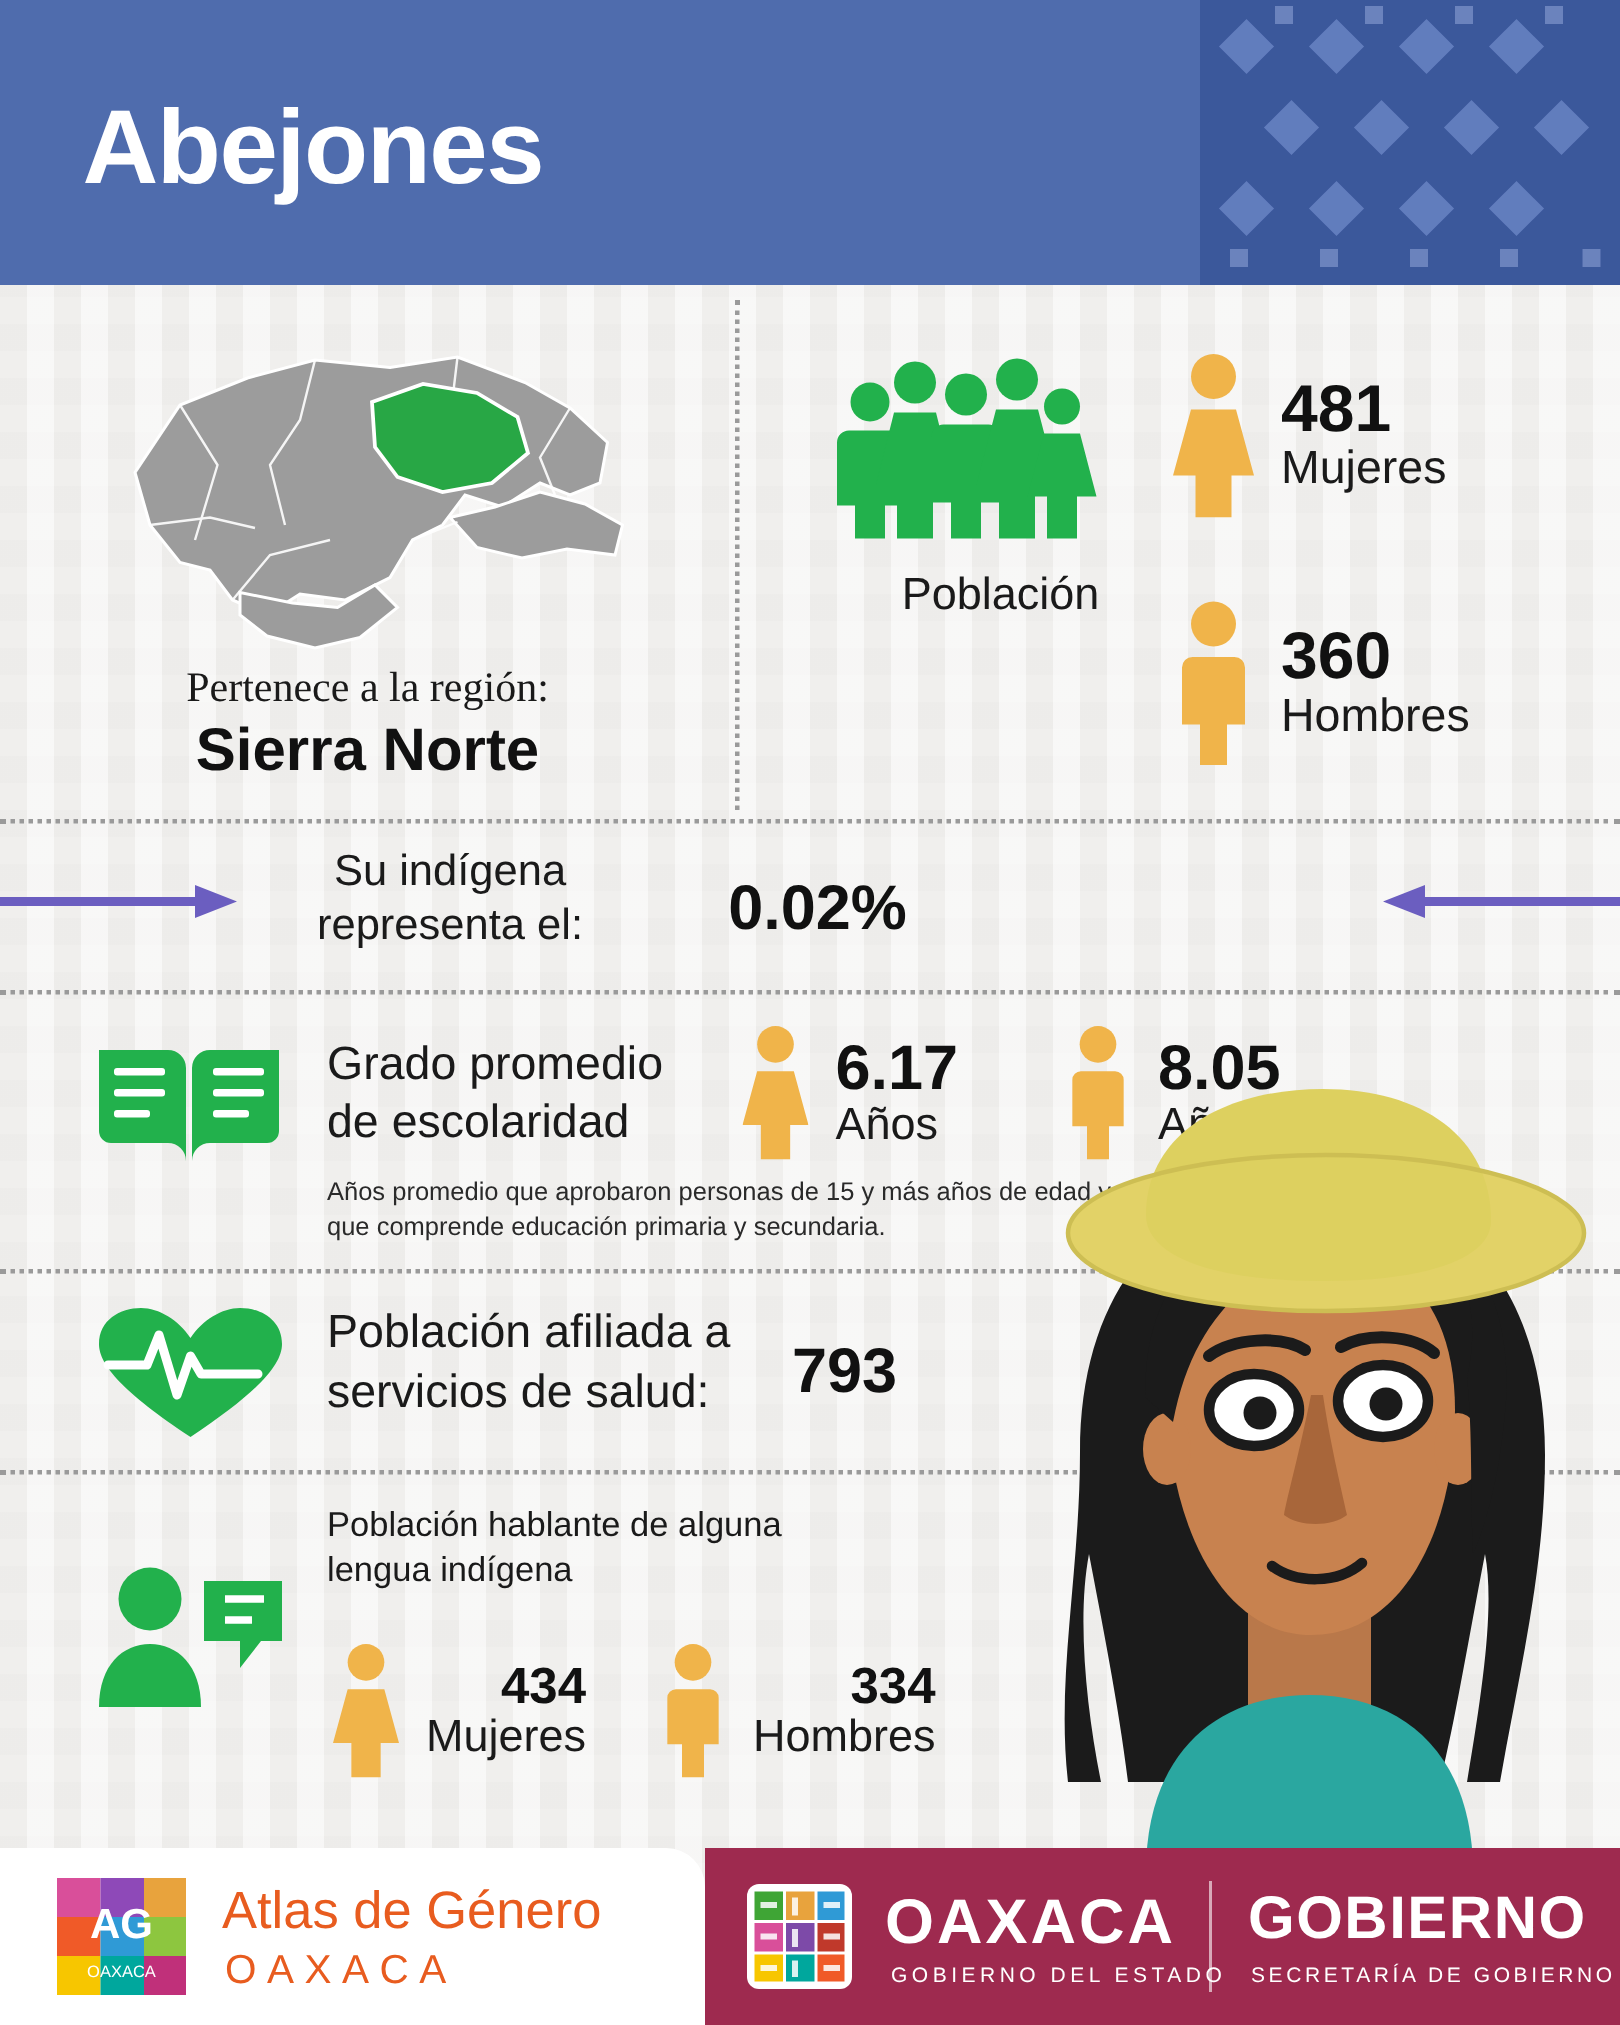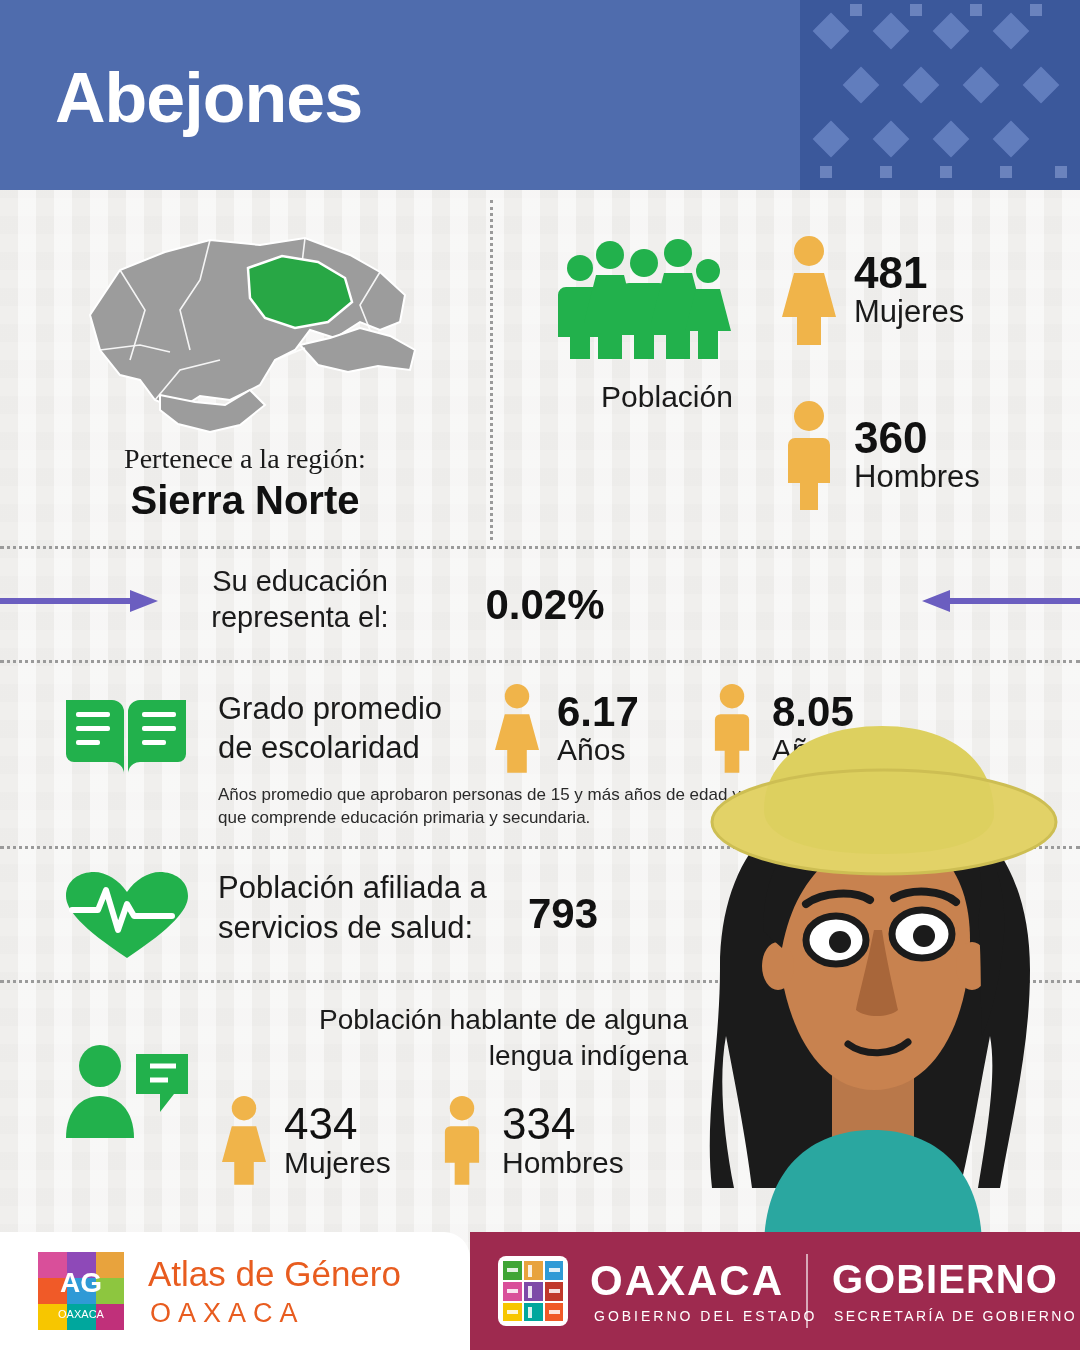--- a/index.html
+++ b/index.html
@@ -139,23 +139,23 @@
   .health-value {
     position: absolute; left: 528px; top: 42px;
     font-size: 42px; font-weight: bold; color: #111;
   }
 
   
   .lang-block { position: absolute; left: 0; top: 982px; width: 1080px; height: 210px; }
   .lang-icon { position: absolute; left: 62px; top: 60px; }
   .lang-label {
     position: absolute; left: 218px; top: 20px; width: 470px;
-    font-size: 28px; color: #1a1a1a; line-height: 1.3; text-align: right;
-  }
-  .lang-num { font-size: 44px; font-weight: normal; color: #111; line-height: 1; }
+    font-size: 23px; color: #1a1a1a; line-height: 1.3;
+  }
+  .lang-num { font-size: 34px; font-weight: bold; color: #111; line-height: 1; text-align: right; }
   .lang-lab { font-size: 30px; color: #1a1a1a; line-height: 1.1; }
 
   
   .woman { position: absolute; right: 0; bottom: 102px; width: 420px; height: 530px; }
 
   
   .footer { position: absolute; left: 0; bottom: 0; width: 1080px; height: 118px; }
   .footer-left {
     position: absolute; left: 0; bottom: 0; width: 470px; height: 118px;
     background: #ffffff;
@@ -309,21 +309,21 @@
 
   <div class="pct-band">
     <svg style="position:absolute; left:0; top:38px;" width="160" height="30" viewBox="0 0 160 30">
       <path d="M0 12 h130 v-8 l28 11 -28 11 v-8 h-130 z" fill="#6b5ec0"></path>
     </svg>
     <svg style="position:absolute; right:0; top:38px;" width="160" height="30" viewBox="0 0 160 30">
       <path d="M160 12 h-130 v-8 l-28 11 28 11 v-8 h130 z" fill="#6b5ec0"></path>
     </svg>
 
     <div class="pct-left-text">
-      <div>Su educación</div>
+      <div>Su indígena</div>
       <div>representa el:</div>
     </div>
     <div class="pct-value">0.02%</div>
   </div>
 
   <div class="hdot" style="top:660px;"></div>
 
   <div class="school-block">
     <svg class="book-icon" width="128" height="96" viewBox="0 0 128 96">
       <g fill="#22b14c">

